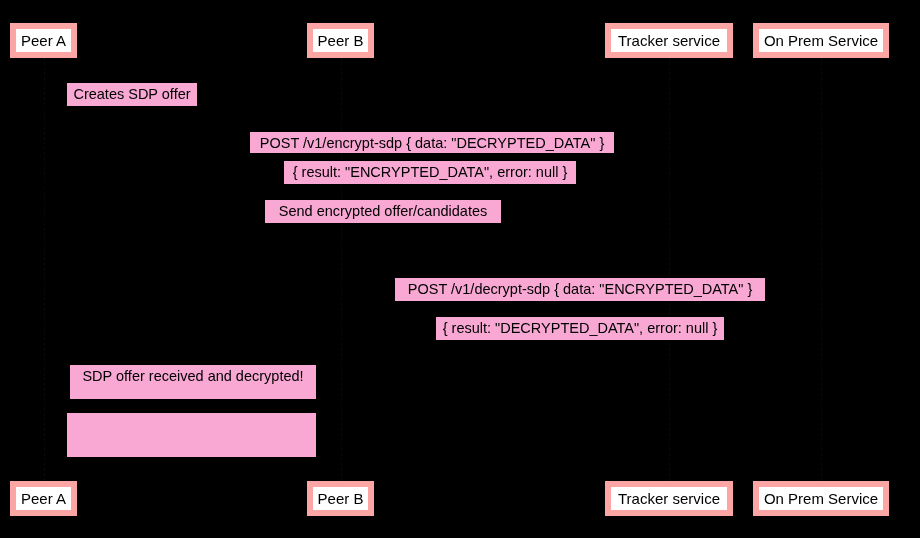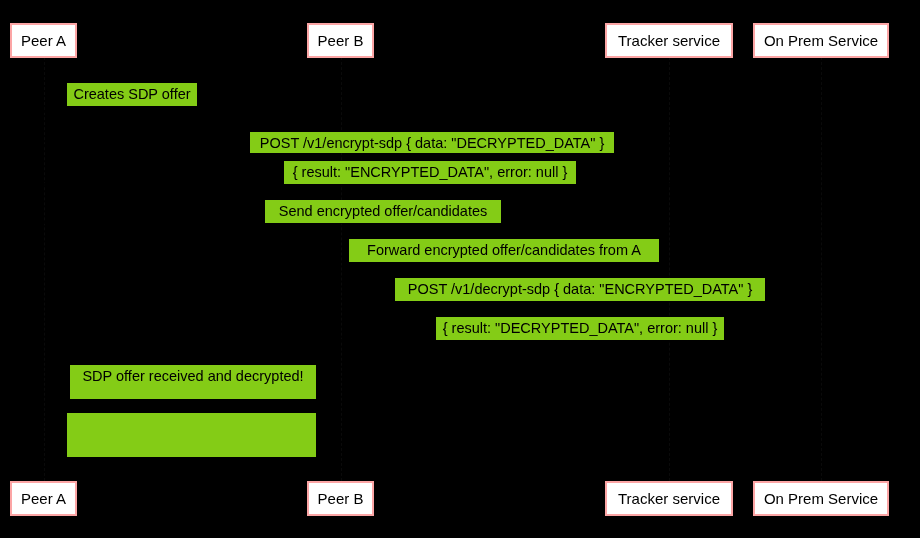--- a/index.html
+++ b/index.html
@@ -31,37 +31,37 @@
     top: 57px;
     height: 424px;
     z-index: 1;
   }
 
   
   .actor-box {
     position: absolute;
     box-sizing: border-box;
     background: #ffffff;
-    border: 2px solid #fca5a5;
+    border: 6px solid #fca5a5;
     color: #000000;
     font-size: 15px;
     line-height: 1;
     display: flex;
     align-items: center;
     justify-content: center;
     height: 35px;
     z-index: 5;
     white-space: nowrap;
   }
 
   
   .msg-label {
     position: absolute;
     box-sizing: border-box;
-    background: #84cc16;
+    background: #f9a8d4;
     color: #000000;
     font-size: 14.5px;
     line-height: 21px;
     padding: 1px 2px;
     white-space: pre;
     z-index: 6;
     text-align: center;
   }
   .msg-label.two-line {
     line-height: 21px;
@@ -114,21 +114,20 @@
   </div>
 
   <div class="msg-label" style="left:67px; top:83px; width:130px; height:23px;">Creates SDP offer</div>
 
   <div class="msg-label" style="left:250px; top:132px; width:364px; height:21px;">POST /v1/encrypt-sdp { data: "DECRYPTED_DATA" }</div>
 
   <div class="msg-label" style="left:284px; top:161px; width:292px; height:23px;">{ result: "ENCRYPTED_DATA", error: null }</div>
 
   <div class="msg-label" style="left:237px; top:200px; width:236px; height:23px;margin-left:28px;">Send encrypted offer/candidates</div>
 
-  <div class="msg-label" style="left:349px; top:239px; width:310px; height:23px;">Forward encrypted offer/candidates from A</div>
 
   <div class="msg-label" style="left:395px; top:278px; width:370px; height:23px;">POST /v1/decrypt-sdp { data: "ENCRYPTED_DATA" }</div>
 
   <div class="msg-label" style="left:436px; top:317px; width:288px; height:23px;">{ result: "DECRYPTED_DATA", error: null }</div>
 
   <div class="msg-label" style="left:70px; top:365px; width:246px; height:34px;">SDP offer received and decrypted!</div>
 
   <div class="msg-label two-line" style="left:67px; top:413px; width:249px; height:44px;">
     <div>Create SDP answer and send to An</div>
     <div>using the same mechanism</div>

